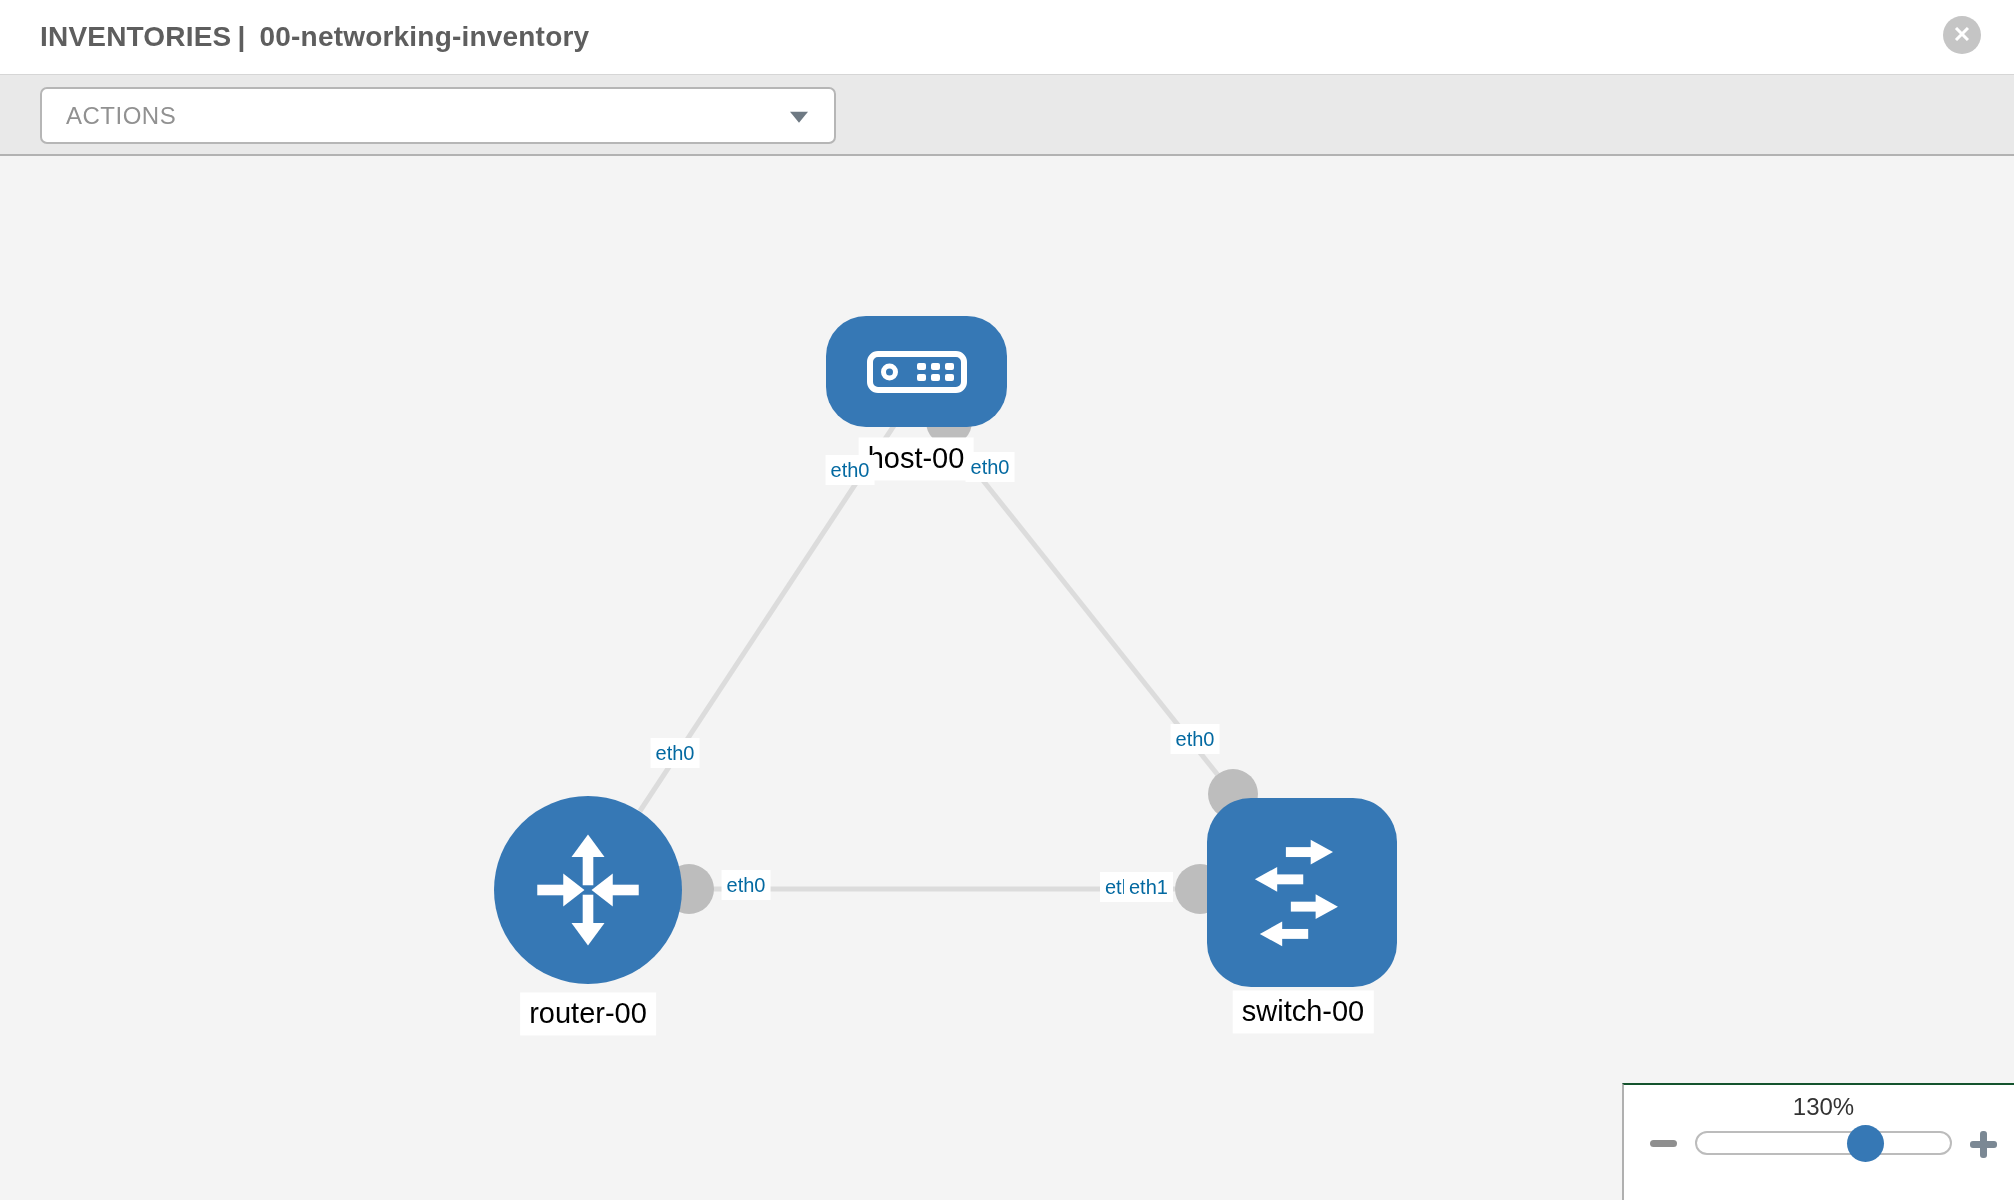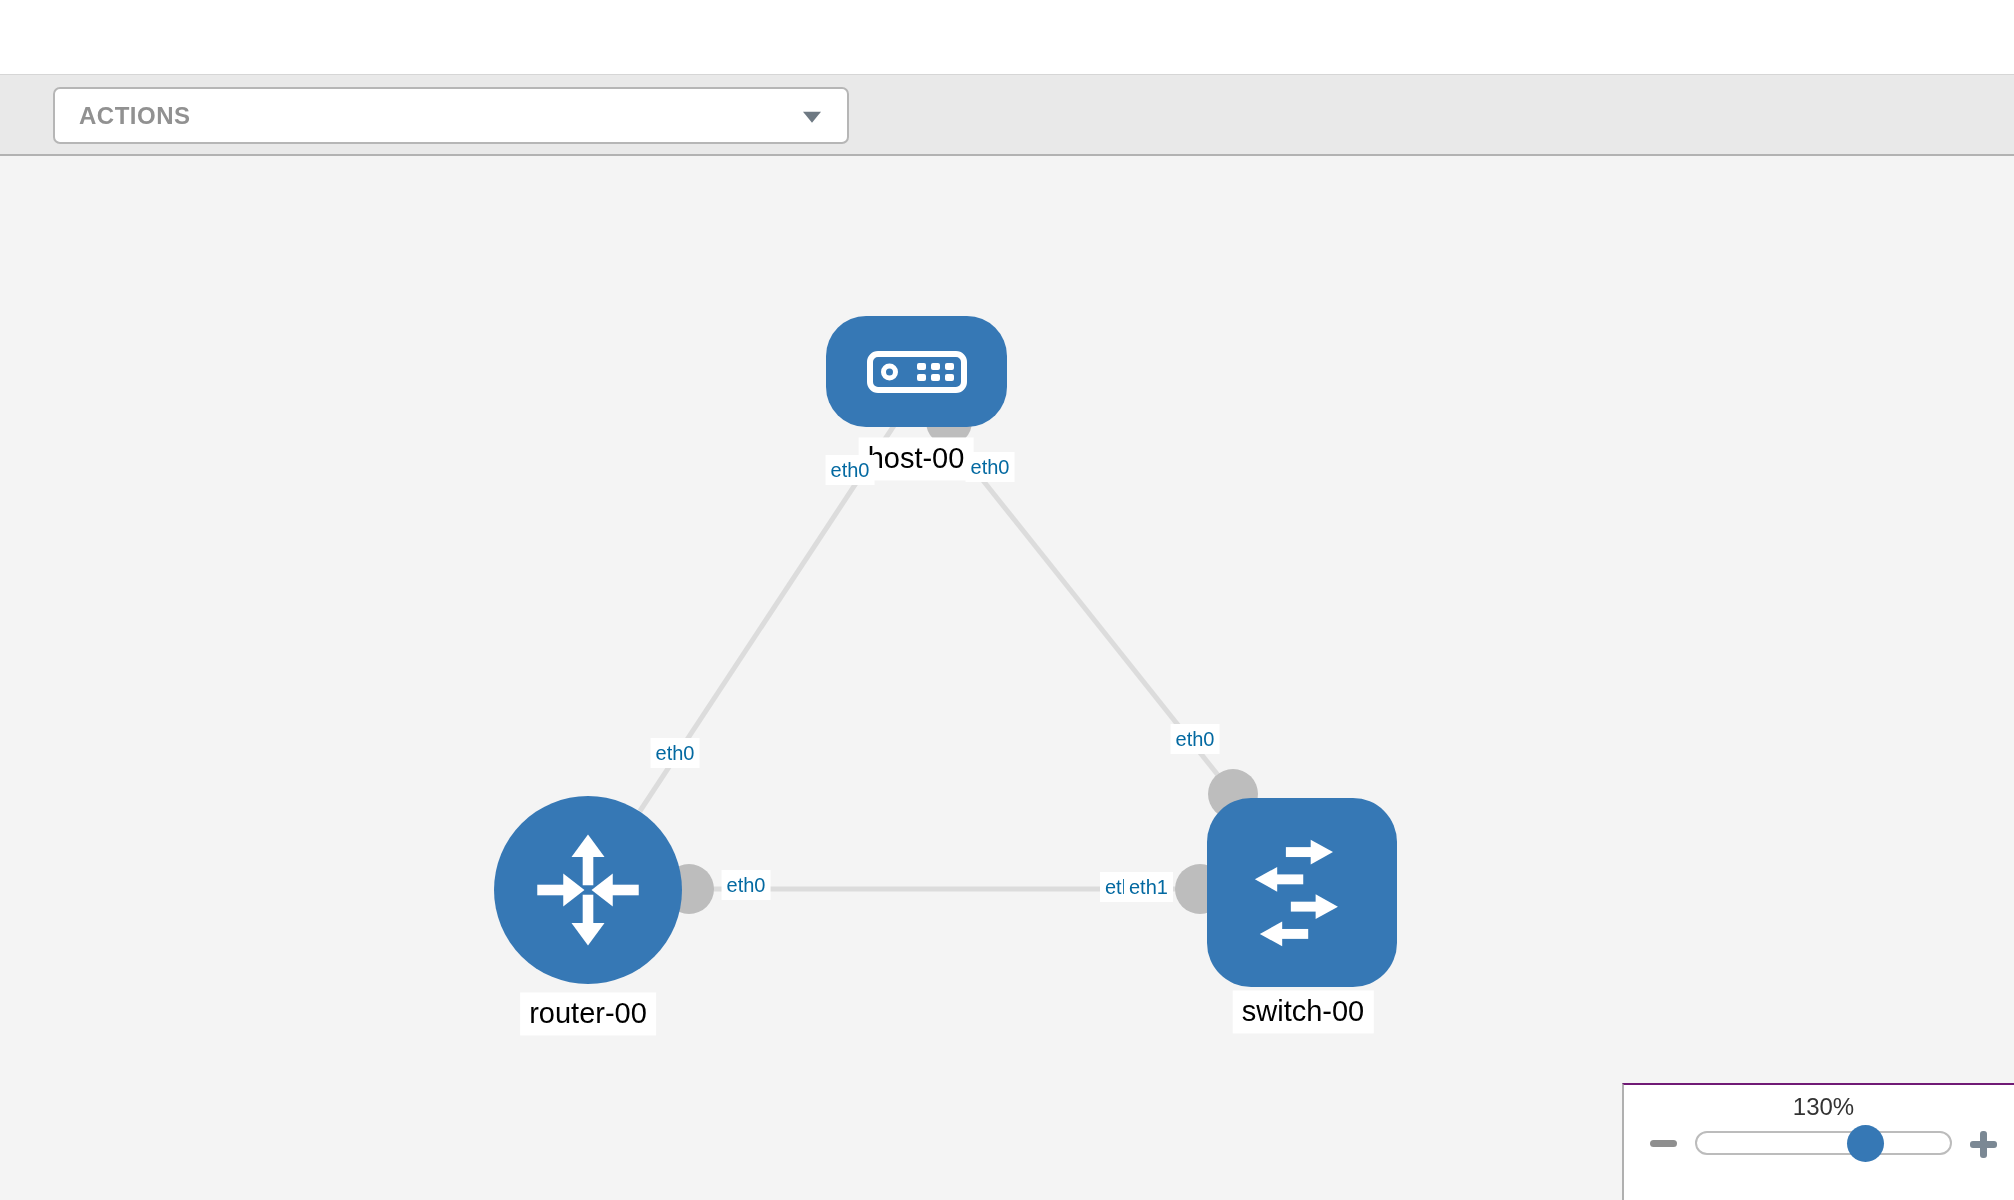--- a/index.html
+++ b/index.html
@@ -20,21 +20,21 @@
   
   .toolbar { position:absolute; left:0; top:74px; width:2014px; height:82px;
     background:#e9e9e9; border-top:1px solid #d6d6d6; border-bottom:2px solid #b2b2b2; }
   .select { position:absolute; top:12px; height:57px; background:#fff;
     border:2px solid #b6b6b6; border-radius:7px; display:flex; align-items:center;
     padding:0 24px; cursor:pointer; }
   .select .ph { font-size:24px; color:#919191; letter-spacing:0.5px; }
   .select .caret { position:absolute; right:26px; top:50%; transform:translateY(-38%);
     width:0; height:0; border-left:9px solid transparent; border-right:9px solid transparent;
     border-top:11px solid #6e7983; }
-  .select.actions { left:53px; width:796px;font-weight:bold; }
+  .select.actions { left:40px; width:796px; }
   .select.search  { left:1180px; width:796px; }
   .tool-icon { position:absolute; top:96px; width:38px; height:38px; cursor:pointer; }
   .tool-icon svg { width:100%; height:100%; fill:#6d7780; }
   .tool-icon.wrench { left:1048px; }
   .tool-icon.key { left:1114px; }
 
   
   .canvas { position:absolute; left:0; top:156px; width:2014px; height:1044px;
     background:#f4f4f4; overflow:hidden; }
   .links-svg { position:absolute; left:0; top:0; width:2014px; height:1044px; }
@@ -56,38 +56,47 @@
   .node-icon-svg { position:absolute; left:50%; top:50%; transform:translate(-50%,-50%); }
 
   .chip { position:absolute; background:#fff; color:#0369a1; font-size:20px;
     line-height:1.3; padding:2px 5px; white-space:nowrap; transform:translate(-50%,-50%); }
   .chip.flow { transform:none; }
   .node-label { position:absolute; background:#fff; color:#000000; font-size:29px;
     line-height:1.35; padding:2px 9px; white-space:nowrap; transform:translate(-50%,-50%); }
 
   
   .zoom-panel { position:absolute; left:1622px; top:927px; width:392px; height:117px;
-    background:#fff; border-top:2px solid #701a75; border-left:2px solid #b0b0b0; }
+    background:#fff; border-top:2px solid #14532d; border-left:2px solid #b0b0b0; }
   .zoom-level { position:absolute; left:71px; top:8px; width:257px; text-align:center;
     font-size:24px; color:#333; }
   .zoom-minus { position:absolute; left:26px; top:55px; width:27px; height:7px;
     background:#8f8f8f; border-radius:4px; cursor:pointer; }
   .zoom-track { position:absolute; left:71px; top:46px; width:257px; height:24px;
     background:#fff; border:2px solid #bcbcbc; border-radius:13px; cursor:pointer; }
   .zoom-knob { position:absolute; left:223px; top:40px; width:37px; height:37px;
     background:#3678b5; border-radius:50%; cursor:grab; }
   .zoom-plus { position:absolute; left:346px; top:46px; width:27px; height:27px; cursor:pointer; }
   .zoom-plus .h { position:absolute; left:0; top:10px; width:27px; height:7px; background:#7b8894; border-radius:3px; }
   .zoom-plus .v { position:absolute; left:10px; top:0; width:7px; height:27px; background:#7b8894; border-radius:3px; }
 </style>
 </head>
 <body>
 
 <div class="app">
 
+  <div class="header">
+    <div class="title">
+      <span>INVENTORIES</span><span>|</span>
+      <span>00-networking-inventory</span>
+    </div>
+    <button class="close-btn">
+      <span class="x">✕</span>
+    </button>
+  </div>
 
   <div class="toolbar">
     <div class="select actions">
       <span class="ph">ACTIONS</span>
       <span class="caret"></span>
     </div>
 
     <div class="tool-icon wrench">
       <svg viewBox="0 0 1792 1792">
           <path d="M448 1472q0-26-19-45t-45-19-45 19-19 45 19 45 45 19 45-19 19-45zm644-420l-682 682q-37 37-90 37-52 0-91-37l-106-108q-38-36-38-90 0-53 38-91l681-681q39 98 114.5 173.5t173.5 114.5zm634-435q0 39-23 106-47 134-164.5 217.5t-258.5 83.5q-185 0-316.5-131.5t-131.5-316.5 131.5-316.5 316.5-131.5q58 0 121.5 16.5t107.5 46.5q16 11 16 28t-16 28l-293 169v224l193 107q5-3 79-48.5t135.5-81 70.5-35.5q15 0 23.5 10t8.5 25z"></path>

